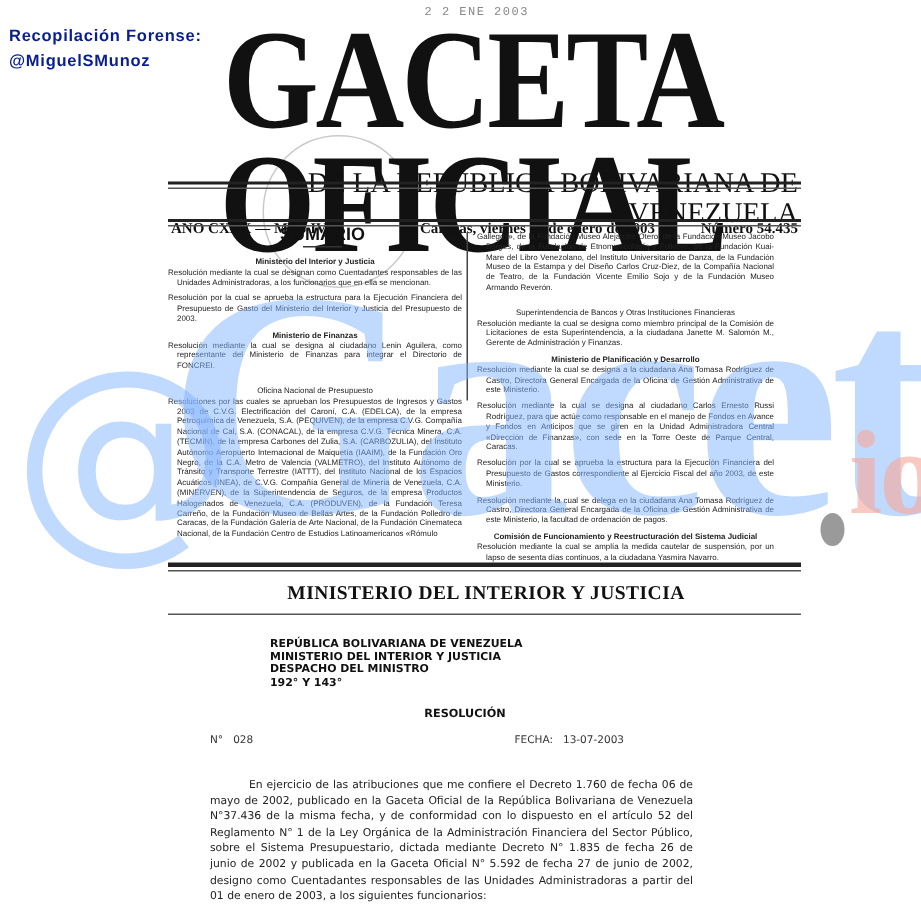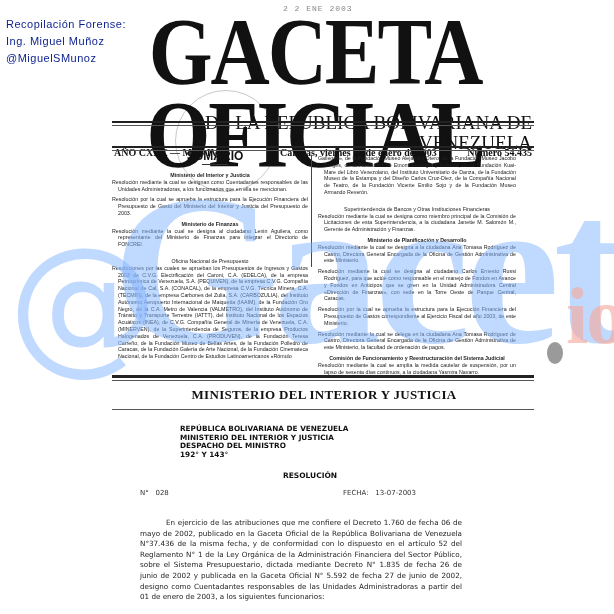--- a/index.html
+++ b/index.html
@@ -1,18 +1,18 @@
 <!DOCTYPE html>
 <html><head>
   <meta charset="utf-8">
   <style>
     html, body { margin:0; padding:0; }
     body { width:614px; height:614px; background:#fff; position:relative; overflow:hidden; font-family:"Liberation Sans", sans-serif; color:#111; }
     .abs { position:absolute; }
-    .credits { left:6px; top:16px; color:#0a1f8f; font-weight:normal; font-size:11px; line-height:17px; letter-spacing:0.5px; z-index:3; }
+    .credits { left:6px; top:16px; color:#0a1f8f; font-weight:bold; font-size:11px; line-height:17px; letter-spacing:0.5px; z-index:3; }
     .stamp { left:283px; top:4px; font-size:8px; color:#888; letter-spacing:1px; font-family:"Liberation Mono", monospace; }
     .masthead { left:95px; top:12px; width:440px; text-align:center; font-family:"Liberation Serif", serif; font-weight:bold; font-size:82px; line-height:72px; letter-spacing:-2px; transform:scaleY(1.15); transform-origin:top; }
     .subtitle { left:112px; top:113px; width:420px; text-align:right; font-family:"Liberation Serif", serif; font-size:19px; line-height:20px; }
     .rule { left:112px; width:422px; height:0; border-top:2px solid #222; }
     .rule.thin { border-top:1px solid #555; }
     .dateline { left:114px; top:147px; width:418px; height:14px; font-family:"Liberation Serif", serif; font-size:10px; font-weight:bold; }
     .dateline span { position:absolute; top:0; }
     .sumario-title { left:170px; top:149px; width:90px; text-align:center; font-weight:bold; font-size:12px; }
     .sumario-title:after { content:""; display:block; width:26px; margin:1px auto 0; border-top:1px solid #333; }
     .col { font-size:5.3px; line-height:6.8px; color:#222; }
@@ -34,21 +34,20 @@
     .wm-io { left:566px; top:276px; font-size:80px; color:rgba(245,170,160,0.65); line-height:80px; letter-spacing:-2px; }
     .seal { left:175px; top:90px; width:100px; height:100px; border-radius:50%; border:1px solid rgba(120,120,120,0.4); }
   </style>
 </head>
 <body>
 
 <div class="abs seal"></div>
 
 <div class="abs credits">
   <div>Recopilación Forense:</div>
-  <div>Ing. Miguel Muñoz</div>
   <div>@MiguelSMunoz</div>
 </div>
 
 <div class="abs stamp">2 2 ENE 2003</div>
 
 <div class="abs masthead">GACETA OFICIAL</div>
 <div class="abs subtitle">DE LA REPUBLICA BOLIVARIANA DE VENEZUELA</div>
 
 <div class="abs rule" style="top:121px;"></div>
 <div class="abs rule thin" style="top:125px;"></div>

